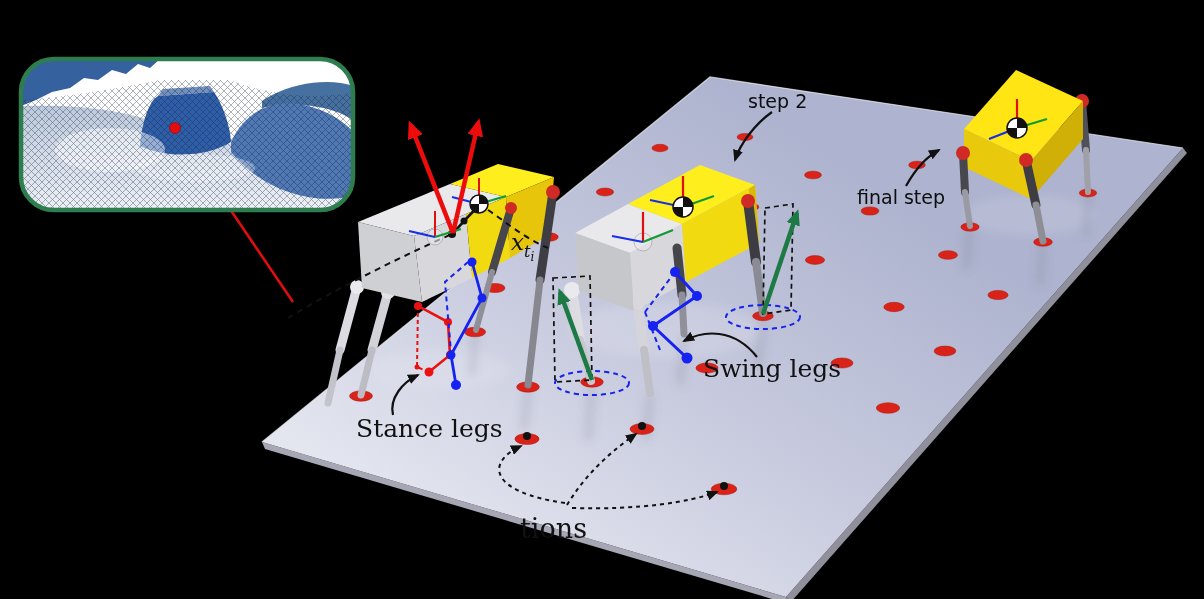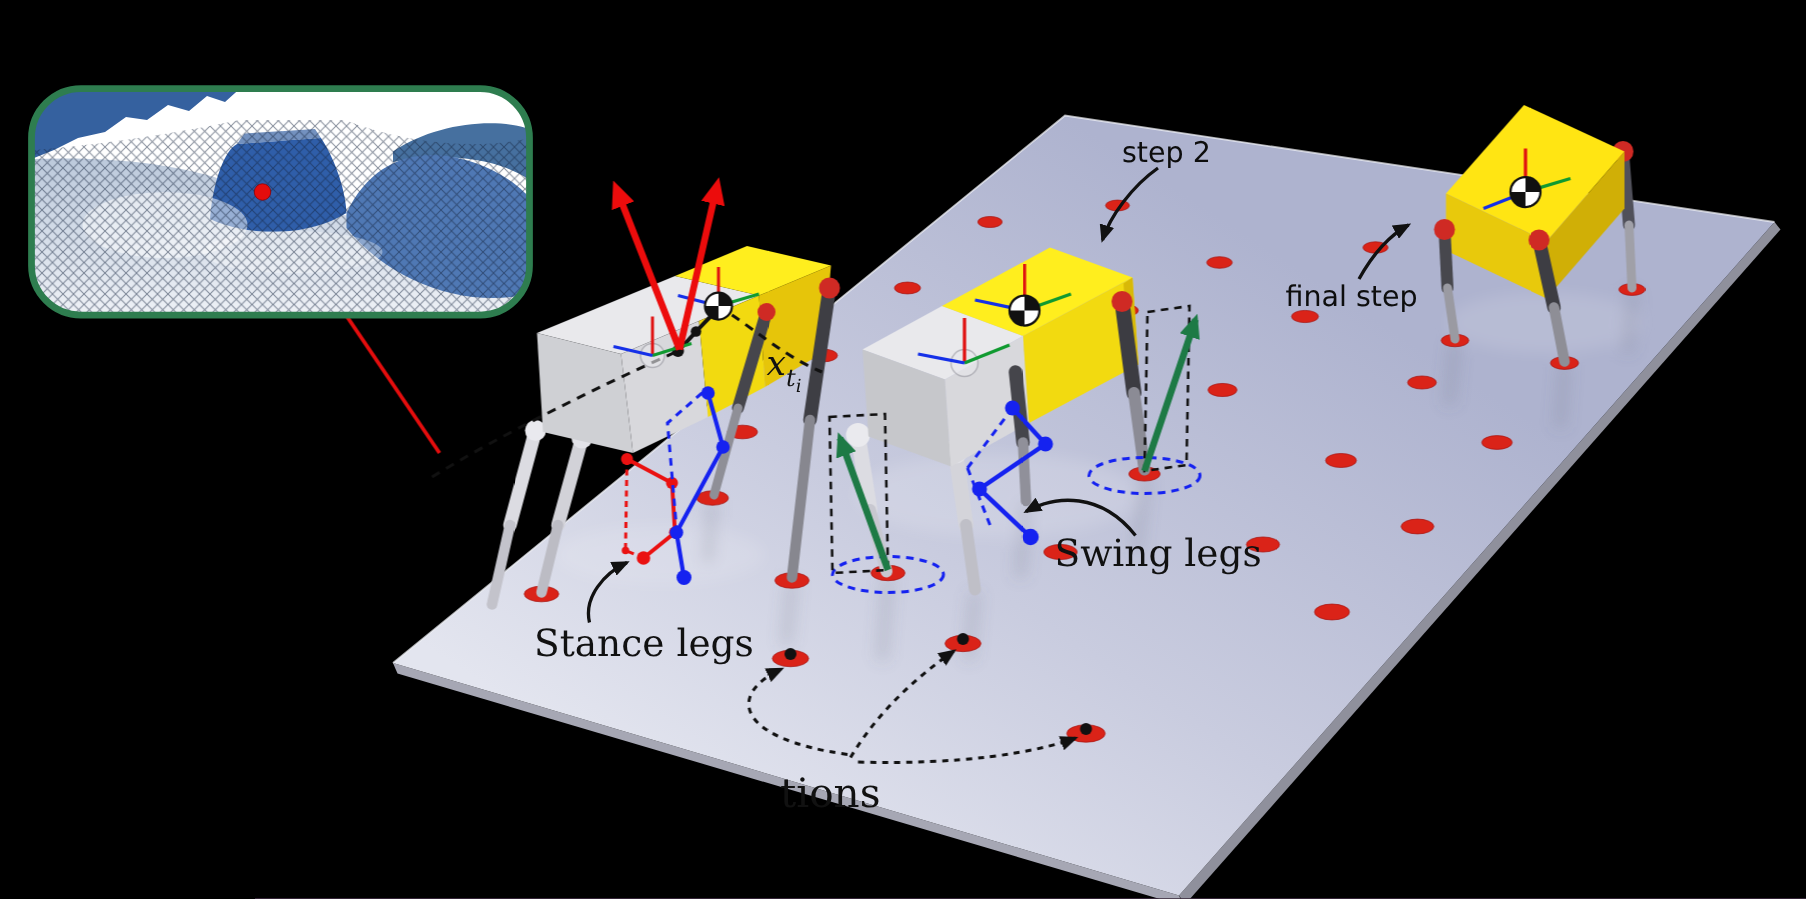--- a/index.html
+++ b/index.html
@@ -1,16 +1,16 @@
 <!DOCTYPE html>
 <html><head>
 <meta charset="utf-8">
 <style>
   html,body{margin:0;padding:0;background:#000;}
-  .stage{position:relative;width:1204px;height:599px;background:#f0abfc;overflow:hidden;
+  .stage{position:relative;width:1204px;height:599px;background:#15803d;overflow:hidden;
          font-family:"DejaVu Sans",sans-serif;}
   svg{display:block;}
   .sans-label{font-family:"DejaVu Sans",sans-serif;font-size:19px;fill:#0d0d0d;}
   .serif-label{font-family:"DejaVu Serif",serif;font-size:25px;fill:#111;}
   .serif-frag{font-family:"DejaVu Serif",serif;font-size:27px;fill:#111;}
   .math-label{font-family:"DejaVu Serif",serif;font-style:italic;fill:#111;}
 </style>
 </head>
 <body>
 

